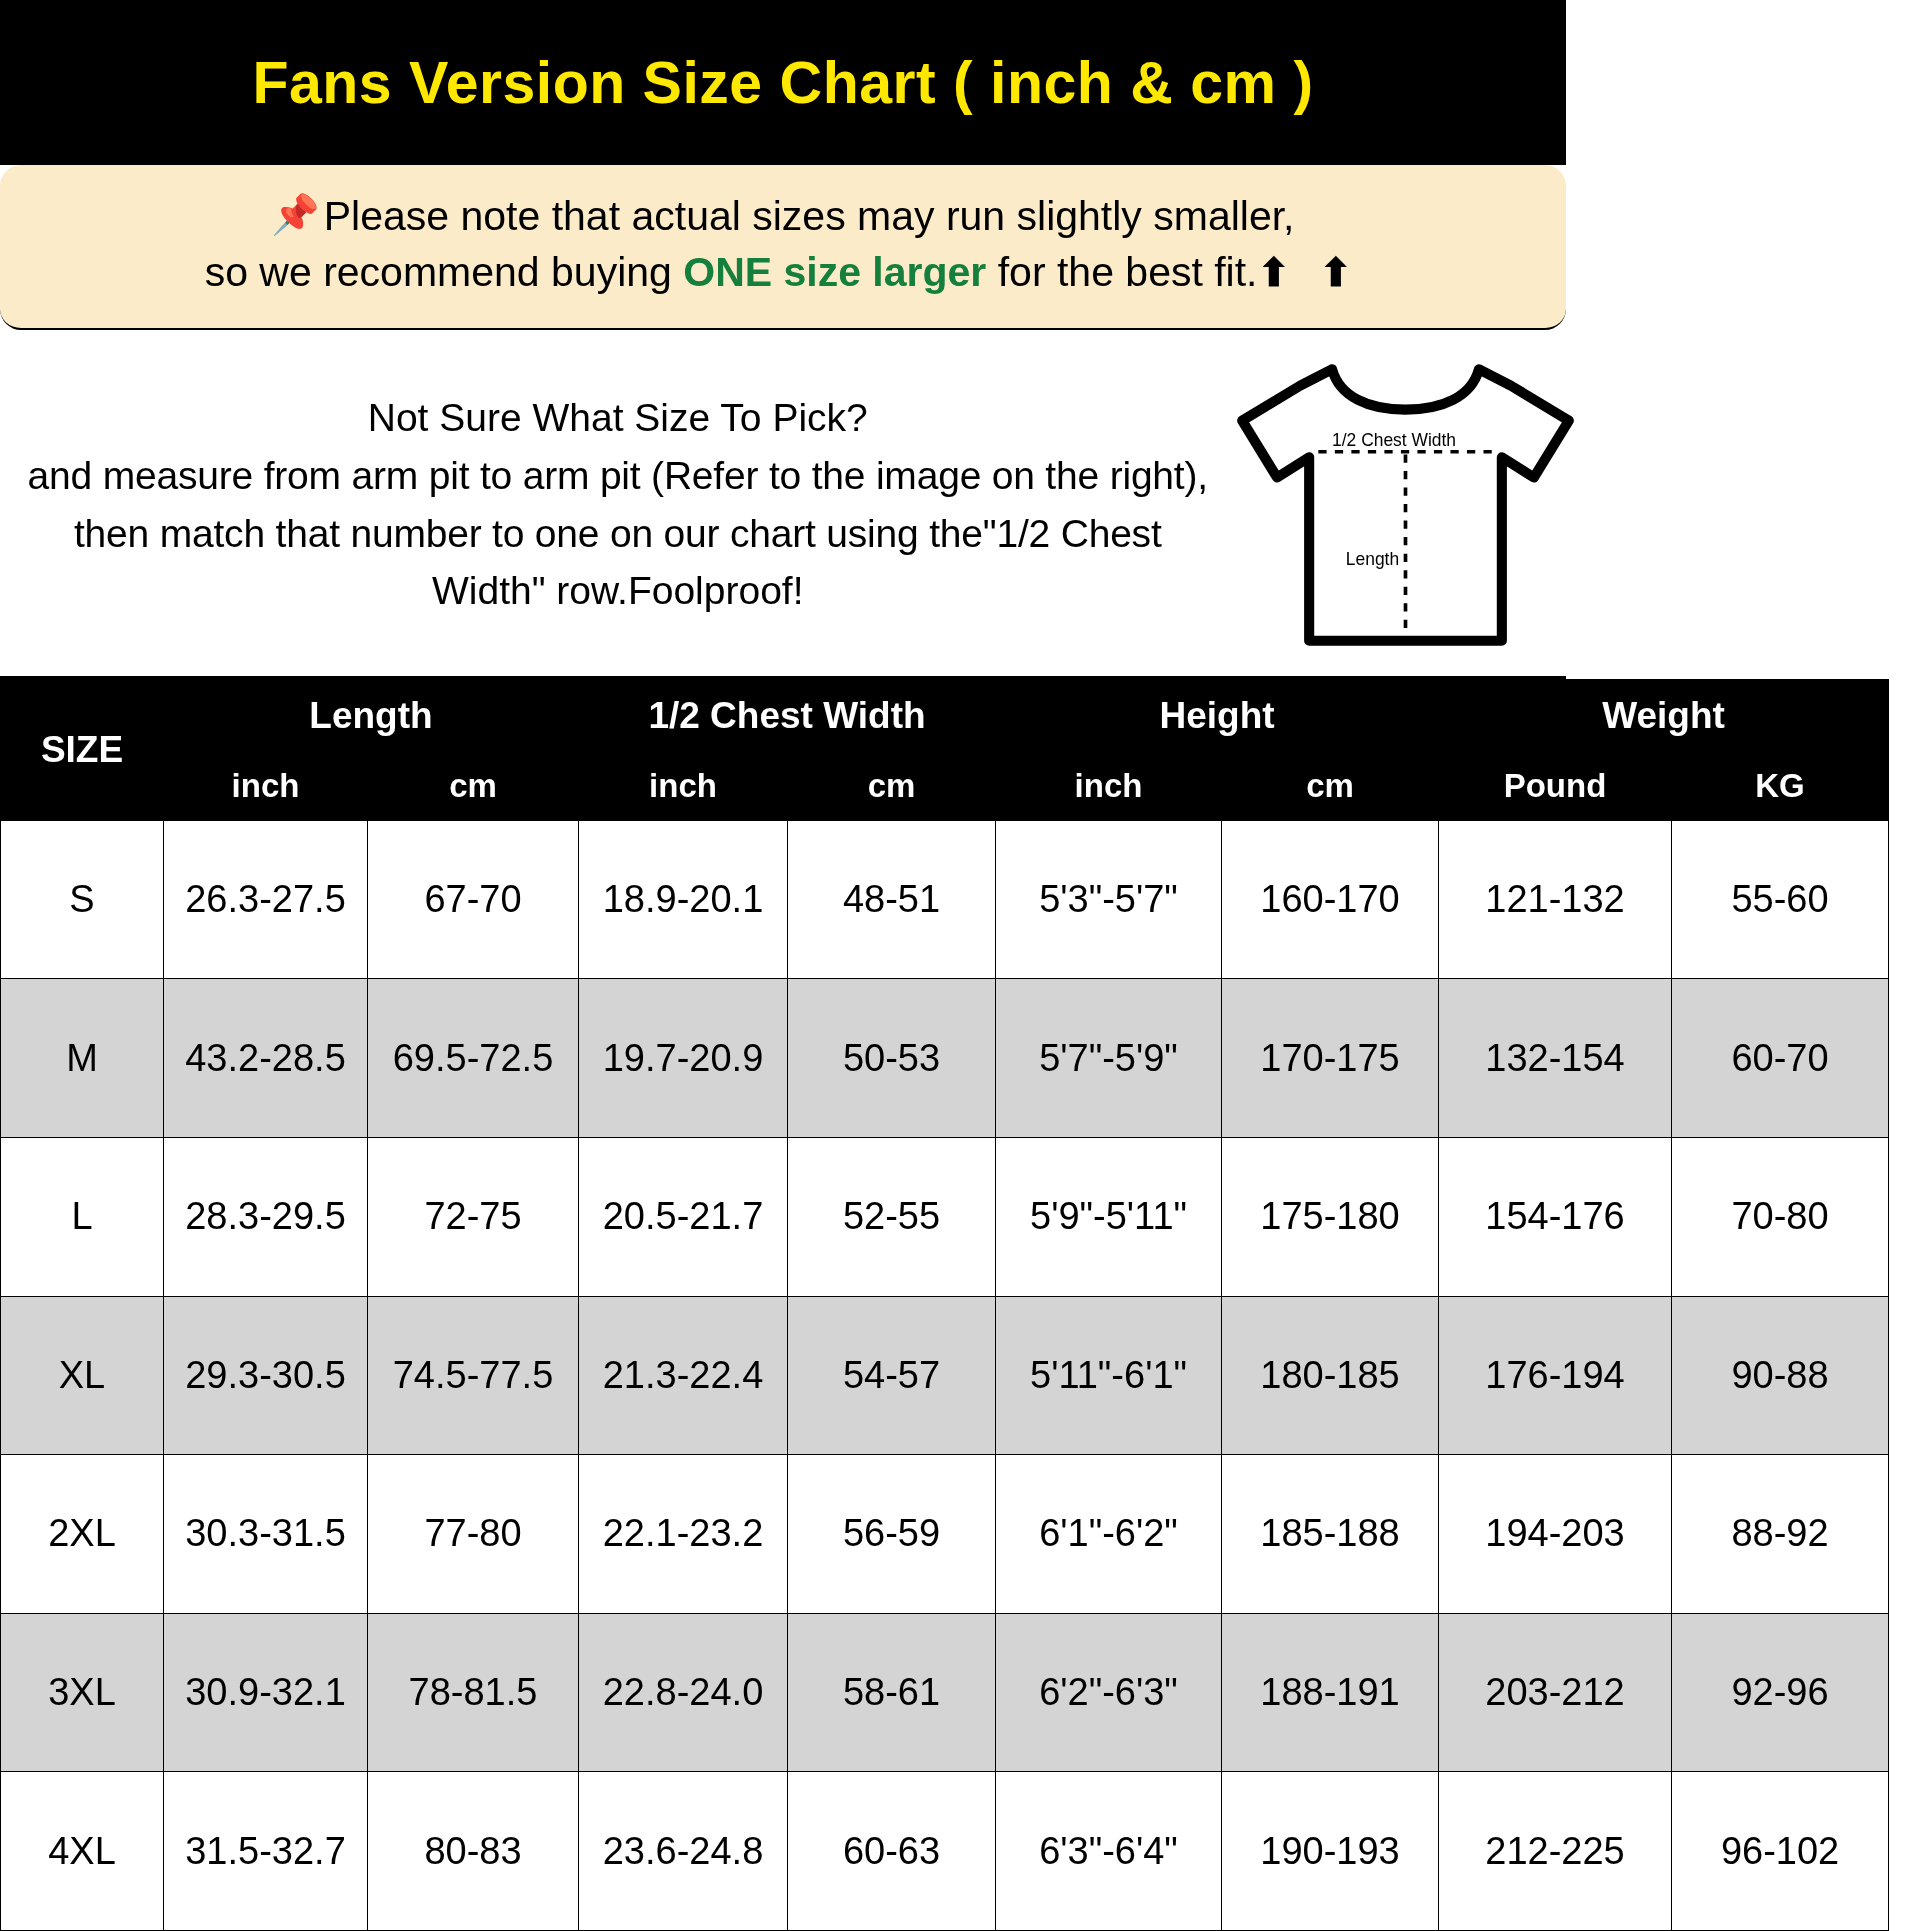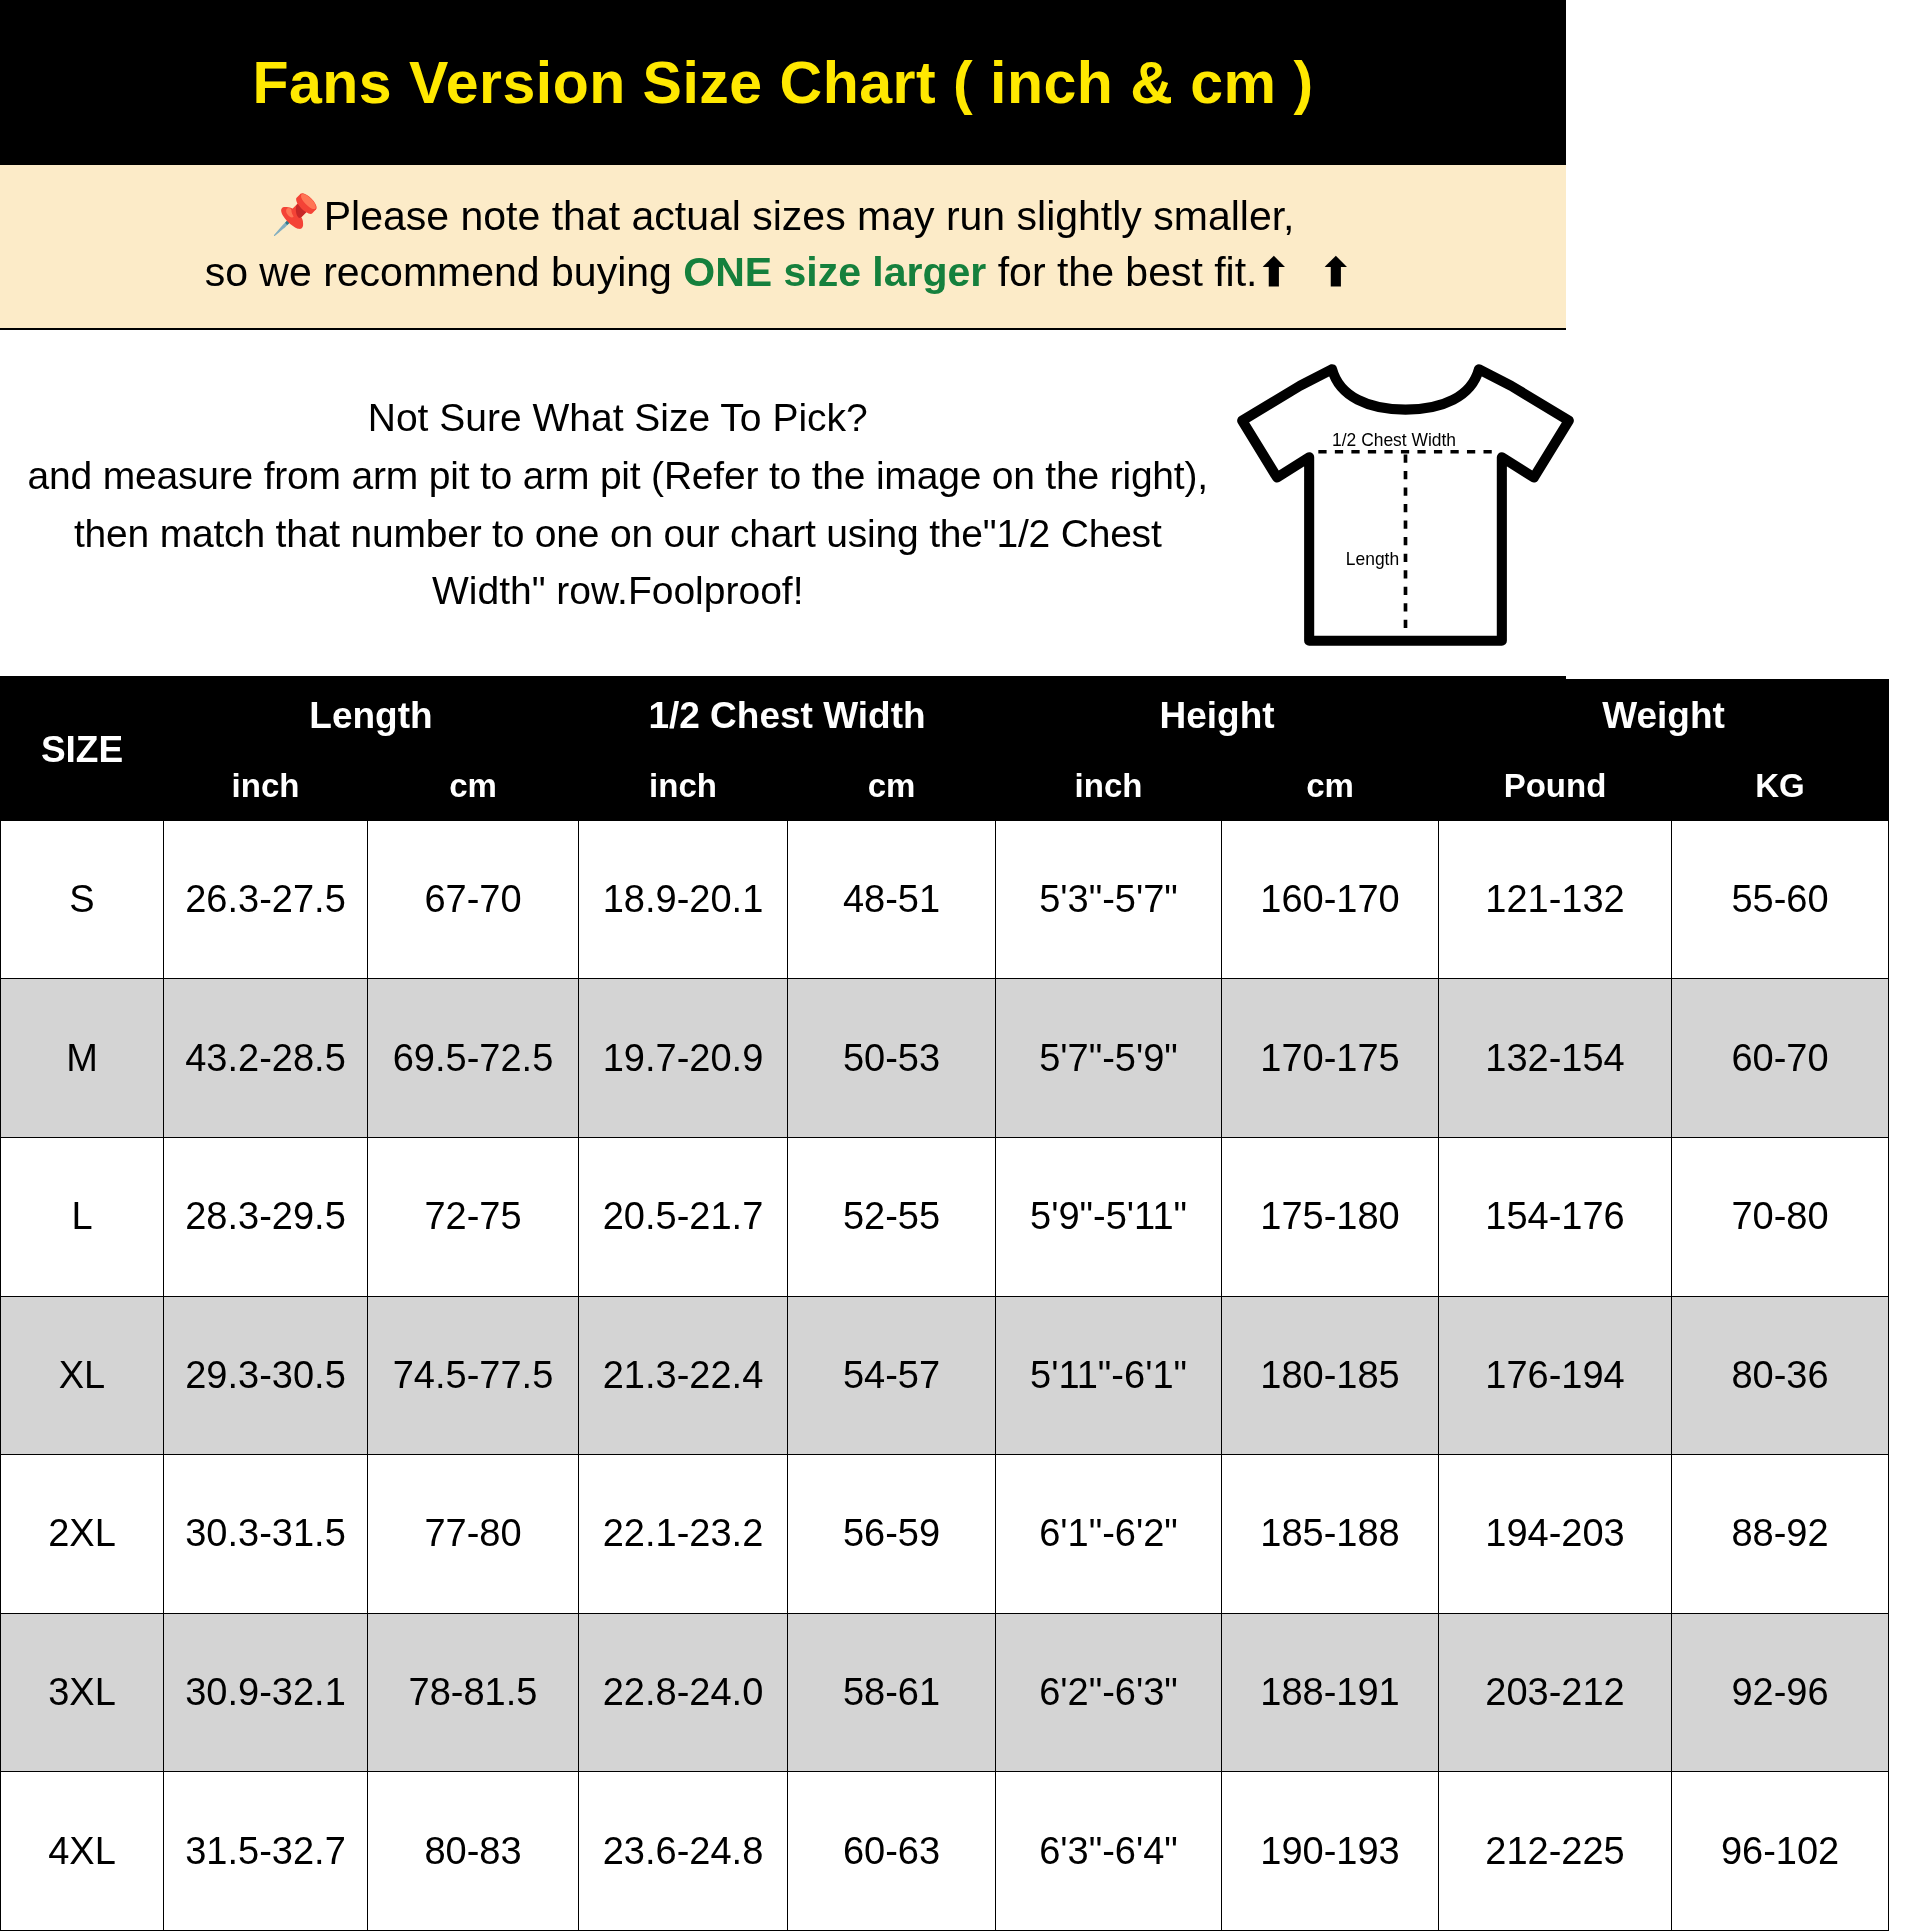--- a/index.html
+++ b/index.html
@@ -38,20 +38,21 @@
     letter-spacing: 0.5px;
     text-align: center;
   }
 
   
   .note-band {
     background: #FCEBC8;
     padding: 24px 37px 27.5px 37px;
     text-align: center;
     border-bottom: 2.8px solid #000;
+    border-radius: 21px;
   }
   .note-line {
     font-size: 41px;
     line-height: 1.36;
     color: #000;
     font-weight: 400;
   }
   .pin-icon {
     display: inline-block;
     font-size: 39px;
@@ -253,21 +254,21 @@
       </tr>
       <tr class="alt">
         <td class="size-cell">XL</td>
         <td>29.3-30.5</td>
         <td>74.5-77.5</td>
         <td>21.3-22.4</td>
         <td>54-57</td>
         <td>5'11"-6'1"</td>
         <td>180-185</td>
         <td>176-194</td>
-        <td>80-36</td>
+        <td>90-88</td>
       </tr>
       <tr>
         <td class="size-cell">2XL</td>
         <td>30.3-31.5</td>
         <td>77-80</td>
         <td>22.1-23.2</td>
         <td>56-59</td>
         <td>6'1"-6'2"</td>
         <td>185-188</td>
         <td>194-203</td>

